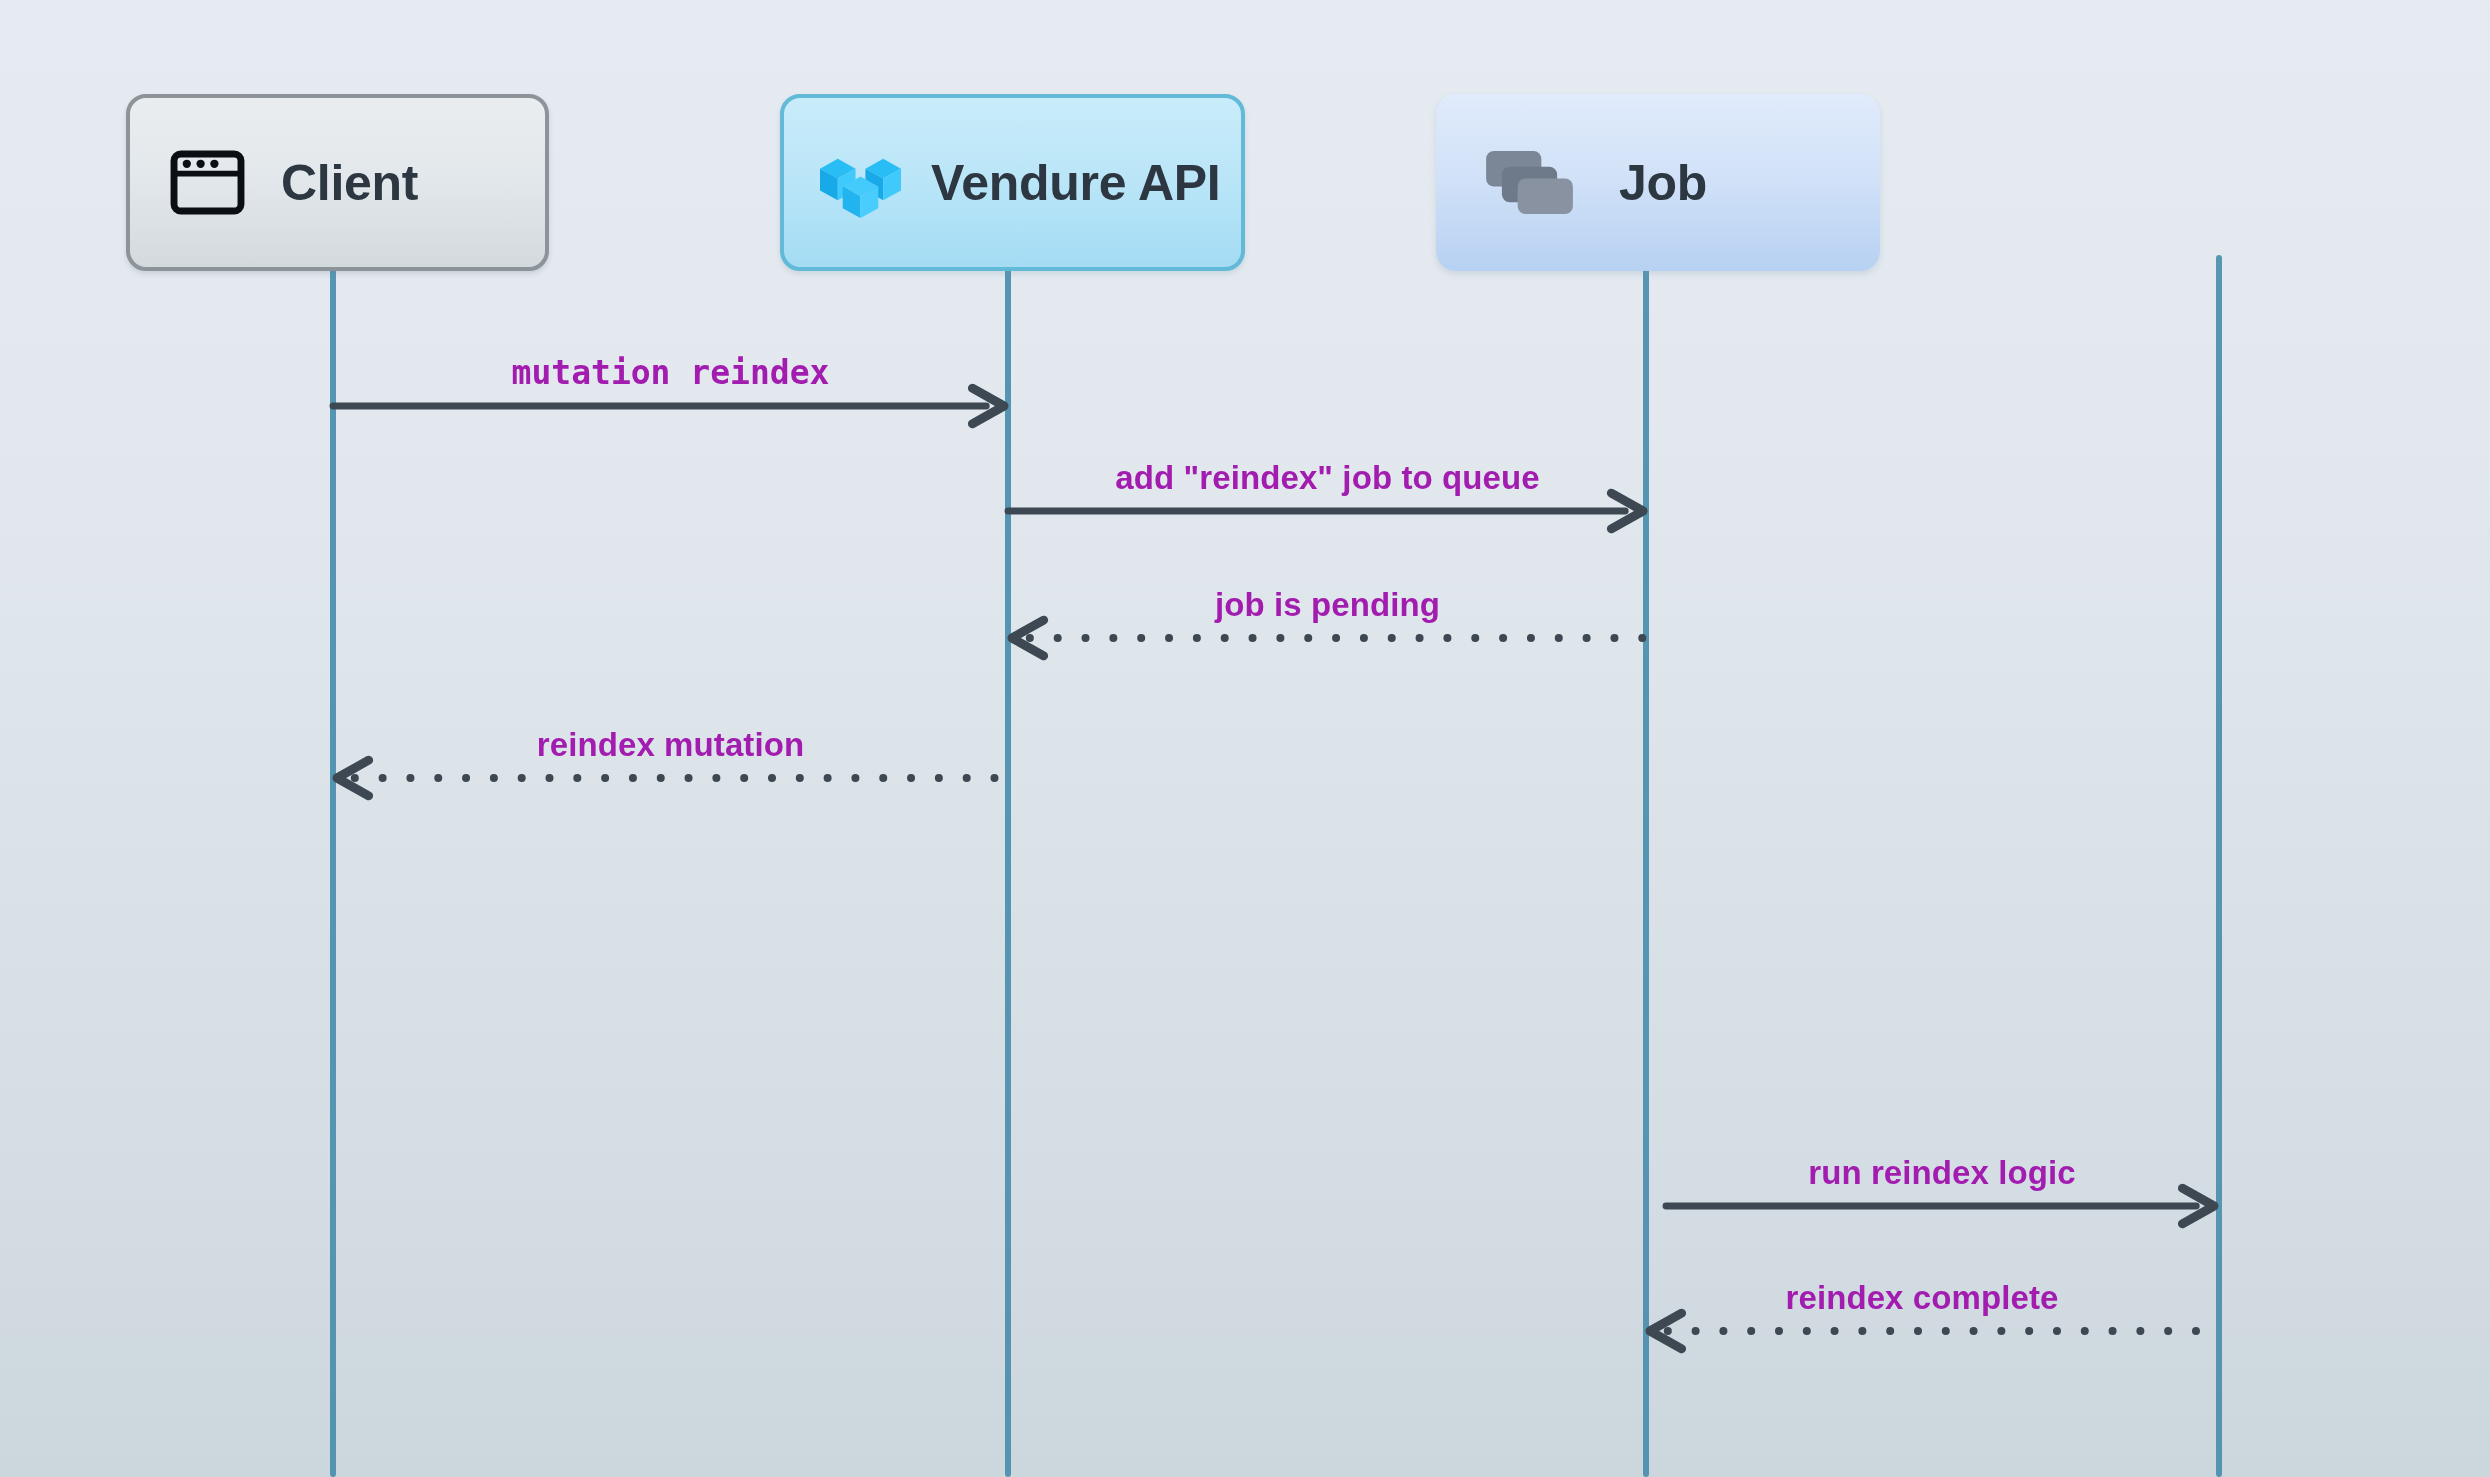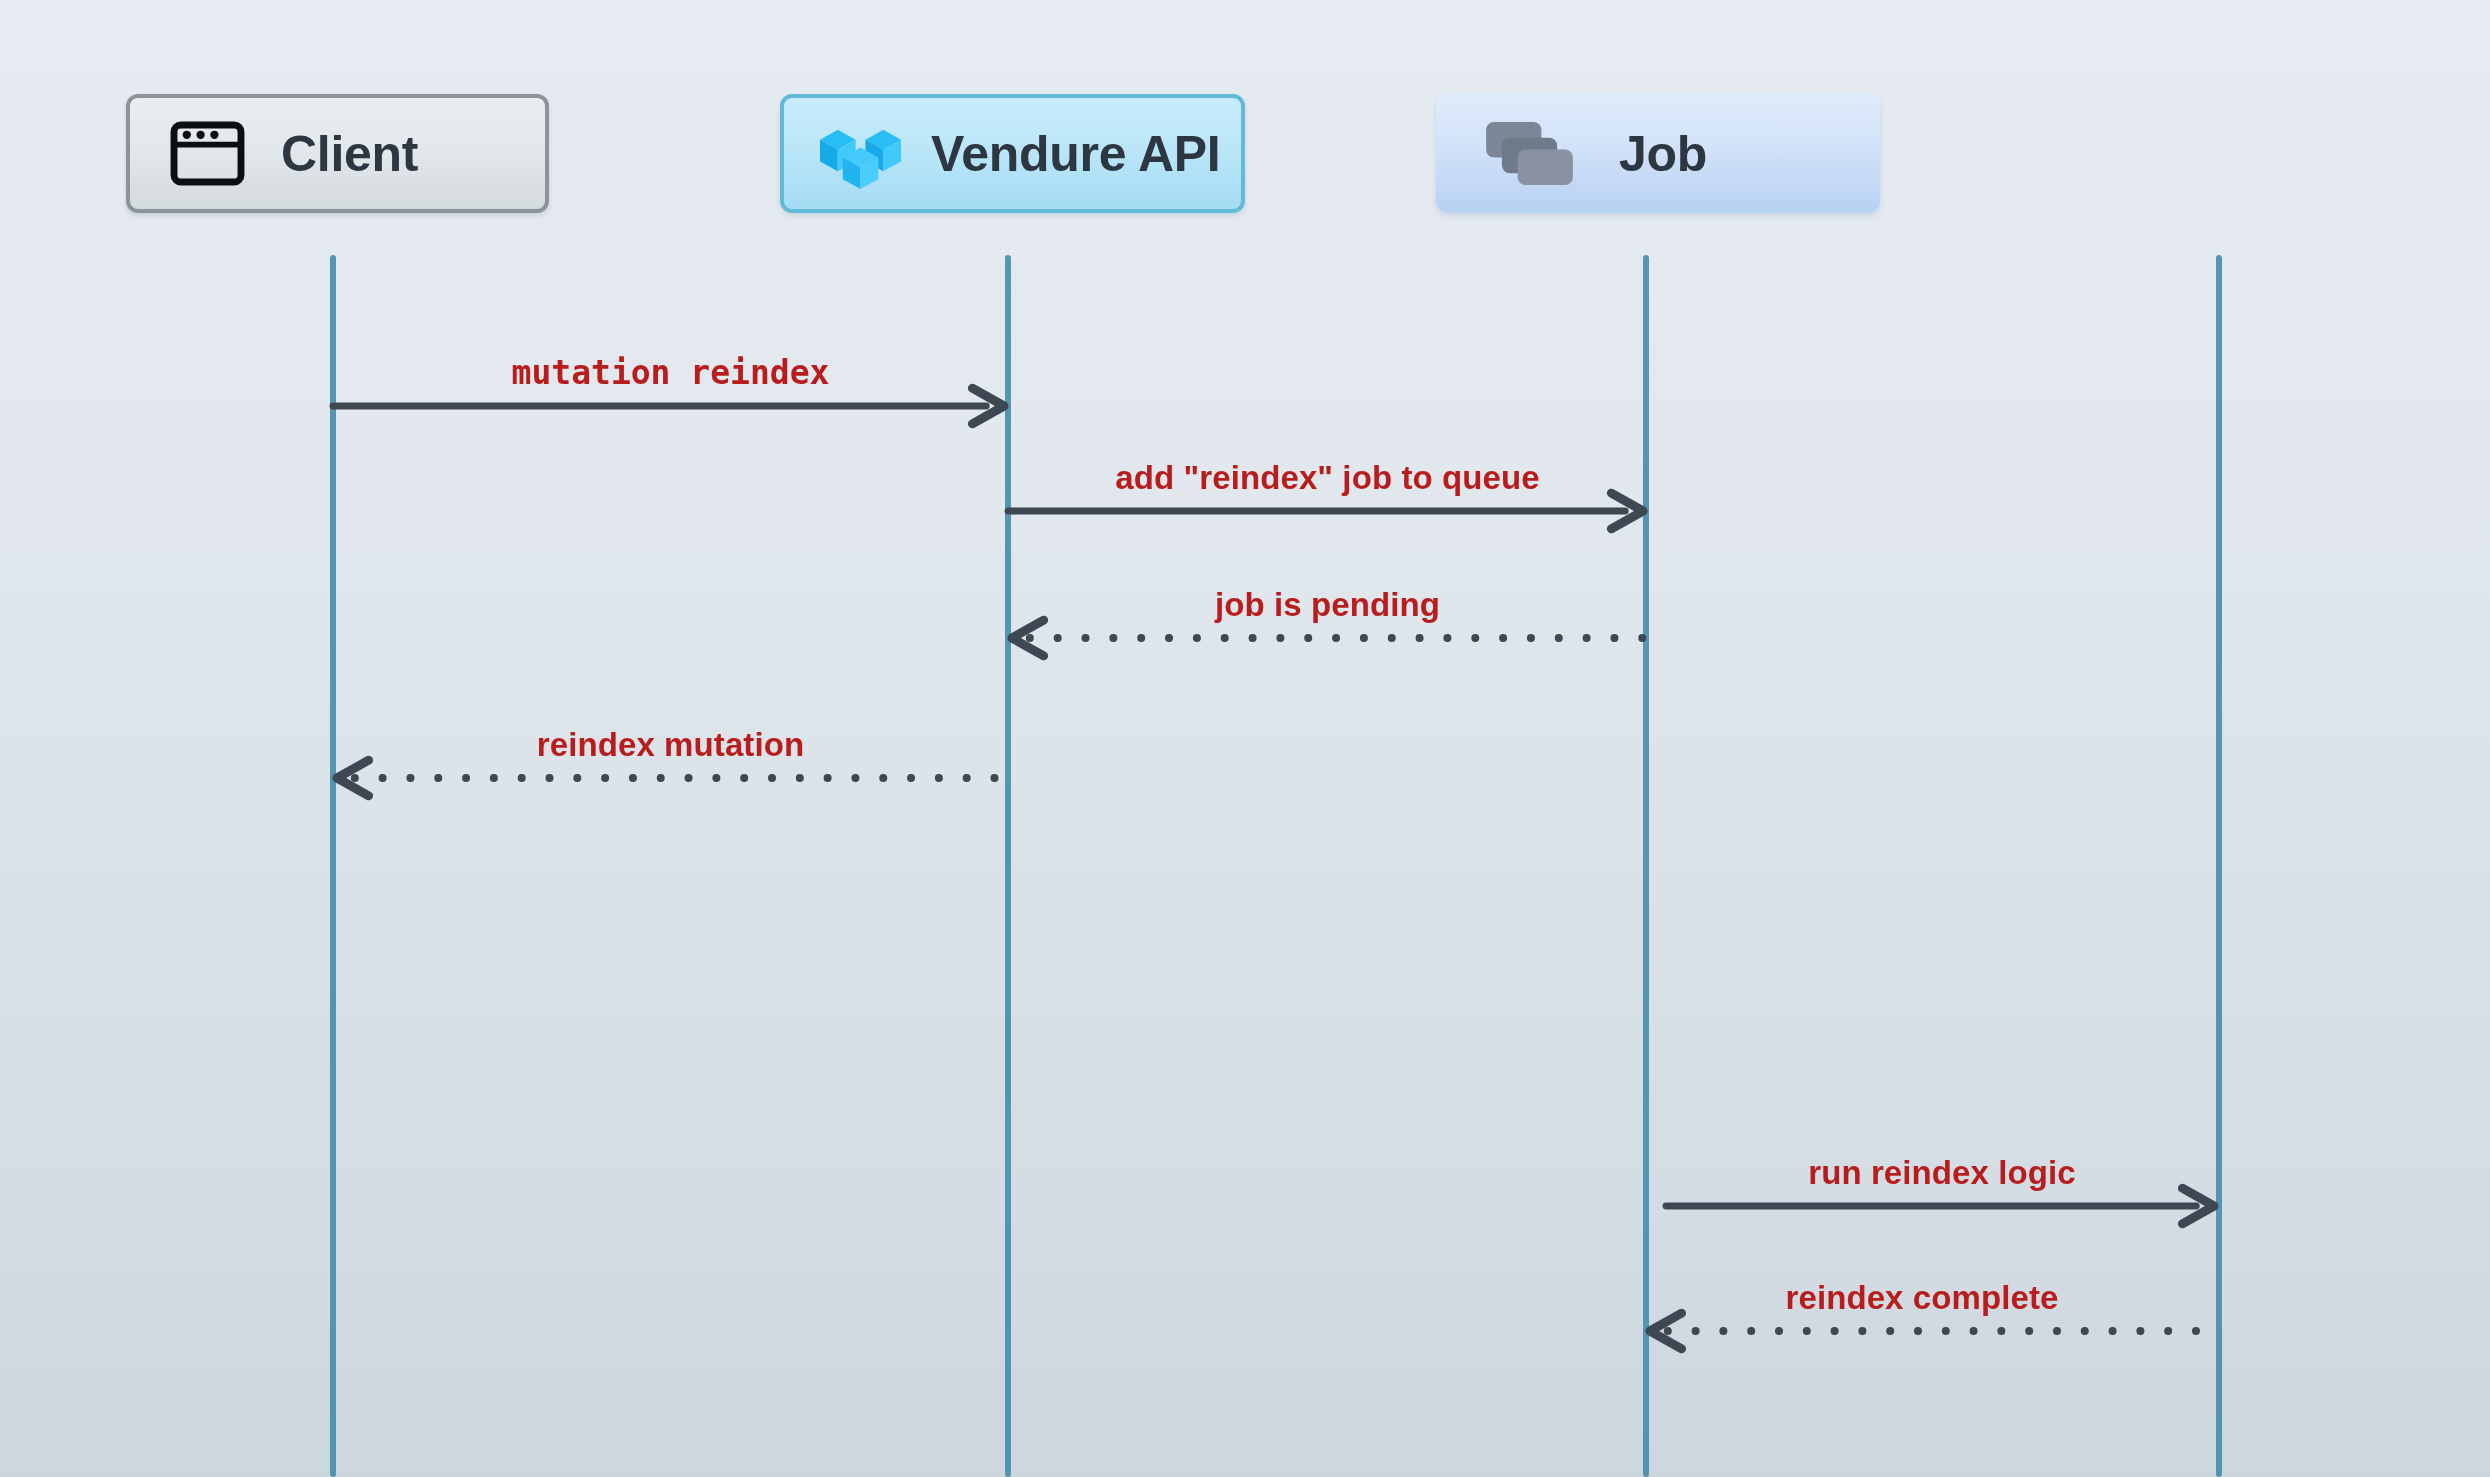--- a/index.html
+++ b/index.html
@@ -6,21 +6,21 @@
   body{
     width:2491px;height:1477px;overflow:hidden;
     font-family:"Liberation Sans","DejaVu Sans",sans-serif;
     background:linear-gradient(180deg,#e5ebf1 0%,#e2e8ee 28%,#dbe3e9 55%,#d4dde3 80%,#ccd6dd 100%);
   }
   #diagram{position:relative;width:2491px;height:1477px;}
   .layer{position:absolute;inset:0;}
 
   
   .participant{
-    position:absolute;height:119px;border-radius:12px;
+    position:absolute;height:177px;border-radius:20px;
     display:flex;align-items:center;box-sizing:border-box;
   }
   .participant .icon{flex:0 0 auto;display:flex;align-items:center;justify-content:center;}
   .participant .plabel{
     font-size:50px;font-weight:bold;color:#2c3742;white-space:nowrap;letter-spacing:-0.3px;
   }
 
   .p-client{
     background:linear-gradient(180deg,#e9edf0 0%,#e3e8ec 45%,#d3dade 100%);
     border:4px solid #8d9499;
@@ -44,21 +44,21 @@
     background-size:6px 22px;background-repeat:repeat-y;
     background-position:0 4px;
     opacity:.92;border-radius:3px;
   }
 
   
   .msg{position:absolute;height:0;}
   .msg .mlabel{
     position:absolute;bottom:14px;left:0;width:100%;
     text-align:center;font-size:33px;font-weight:bold;
-    color:#b91c1c;white-space:nowrap;letter-spacing:0.1px;
+    color:#a21caf;white-space:nowrap;letter-spacing:0.1px;
   }
   .msg .mlabel.mono{
     font-family:"DejaVu Sans Mono","Liberation Mono",monospace;
     font-weight:bold;font-size:33px;letter-spacing:0px;
   }
   .msg svg{position:absolute;left:0;top:-22px;overflow:visible;}
 </style>
 </head>
 <body>
 

